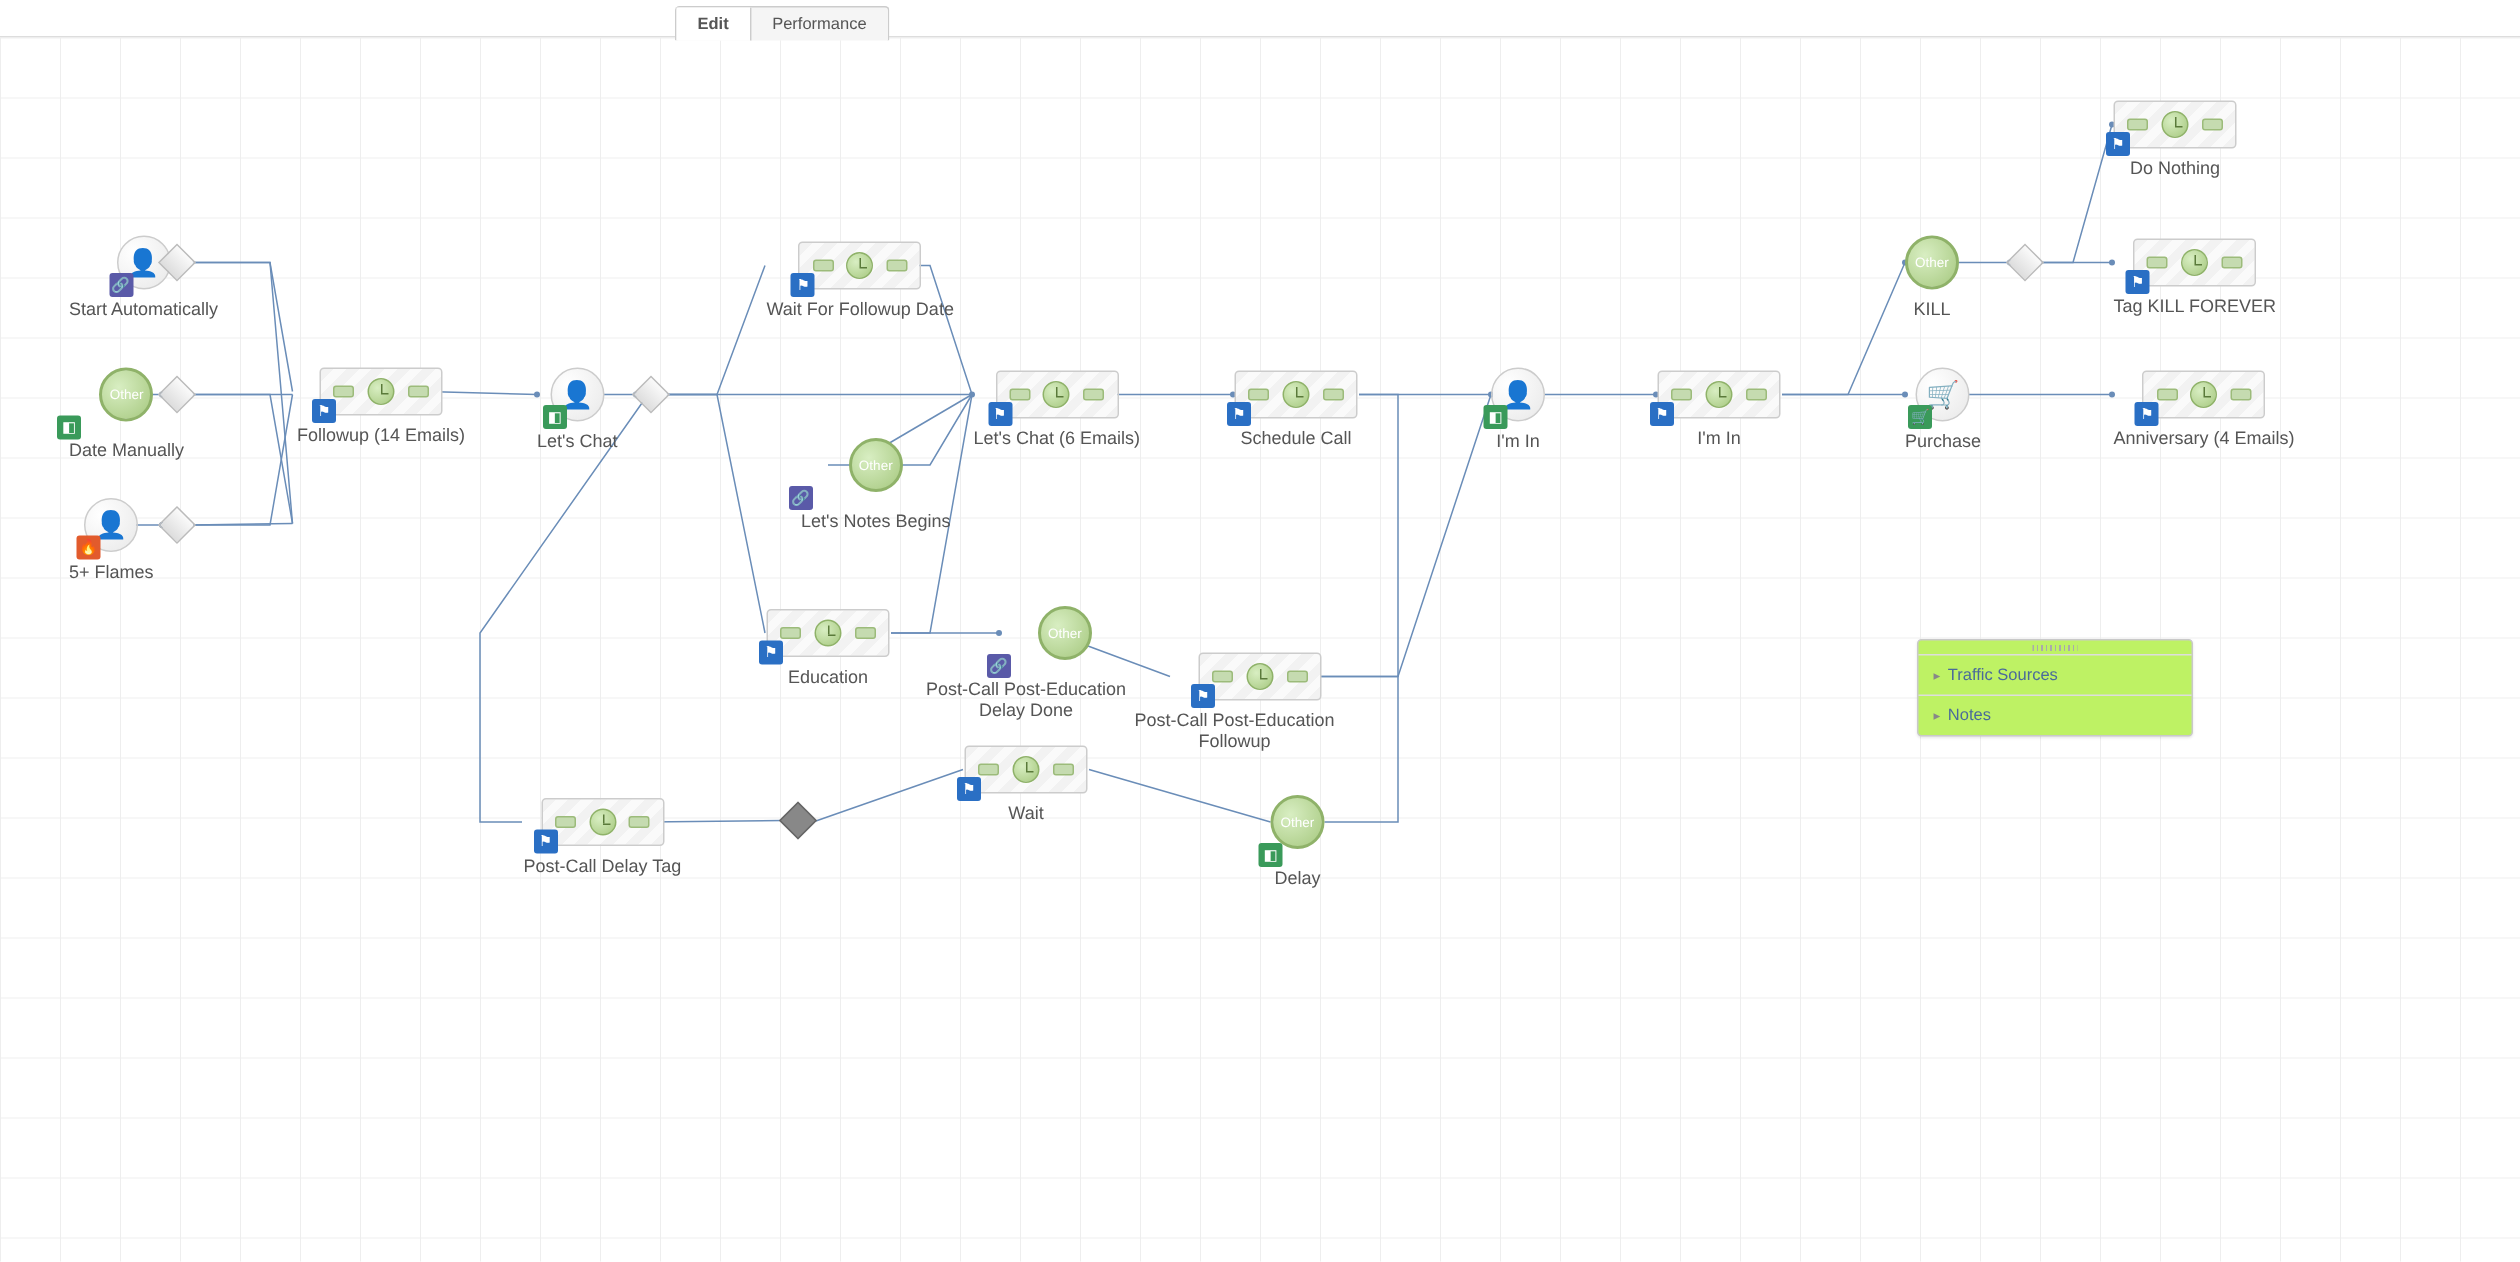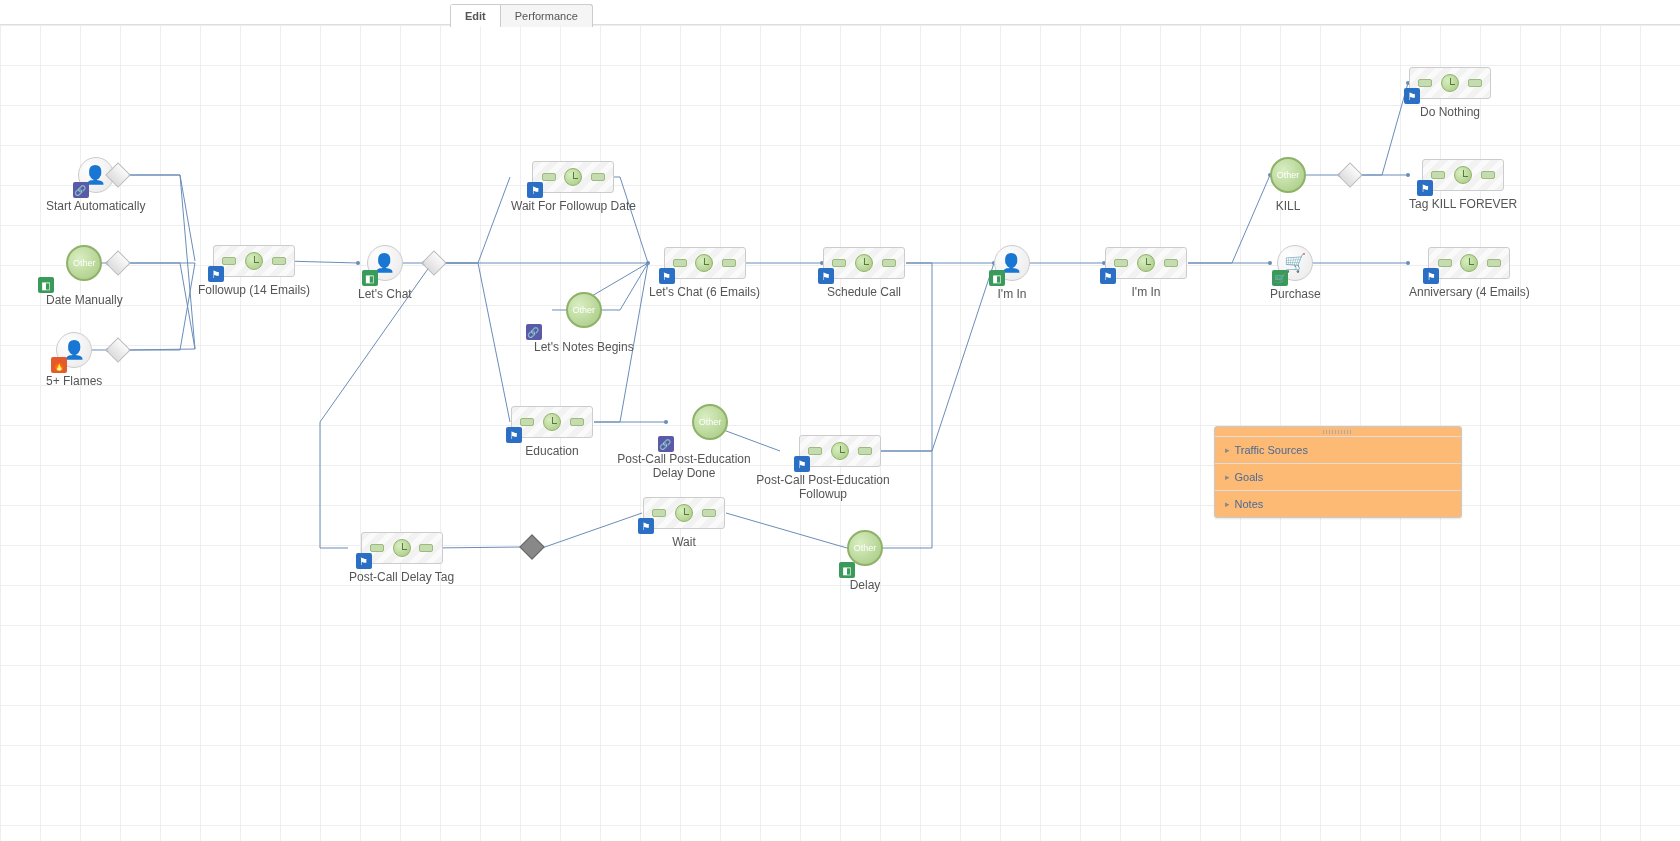--- a/index.html
+++ b/index.html
@@ -22,21 +22,21 @@
 .badge.flame{background:#e25b2c}
 .badge.flag{background:#2a6fc4}
 .badge.cart{background:#3a9a5a}
 .seq{width:82px;height:32px;background:repeating-linear-gradient(135deg,#f2f2f2,#f2f2f2 6px,#fafafa 6px,#fafafa 12px);border:1px solid #ccc;border-radius:3px;display:flex;align-items:center;justify-content:space-around;padding:0 4px;margin:0 auto;position:relative}
 .seq .step{width:14px;height:8px;background:#c5dbb0;border:1px solid #9cbb7a;border-radius:2px}
 .seq .clock{width:18px;height:18px;border-radius:50%;background:radial-gradient(circle at 35% 35%,#d8eec2,#a6c87f);border:1px solid #8fb269;position:relative}
 .seq .clock::before{content:"";position:absolute;width:1px;height:6px;background:#5a7a3a;top:3px;left:8px}
 .seq .clock::after{content:"";position:absolute;width:5px;height:1px;background:#5a7a3a;top:9px;left:8px}
 .diamond{width:18px;height:18px;background:linear-gradient(#fafafa,#ddd);border:1px solid #bbb;transform:rotate(45deg);margin:0 auto}
 .diamond.dark{background:#888;border-color:#666}
-.panel{position:absolute;right:218px;top:426px;width:248px;border:1px solid #c9c9c9;background:#fdba74;border-radius:3px;box-shadow:0 1px 2px rgba(0,0,0,0.1);z-index:20}
+.panel{position:absolute;right:218px;top:426px;width:184px;border:1px solid #c9c9c9;background:#bef264;border-radius:3px;box-shadow:0 1px 2px rgba(0,0,0,0.1);z-index:20}
 .panel-grip{height:10px;display:flex;justify-content:center;align-items:center;border-bottom:1px solid #ddd;cursor:move}
 .panel-grip span{width:30px;height:4px;background:repeating-linear-gradient(90deg,#aaa,#aaa 1px,transparent 1px,transparent 3px)}
 .panel-row{padding:7px 10px;border-bottom:1px solid #ddd;font-size:11px;color:#4a6a9a;cursor:pointer;display:flex;align-items:center;gap:5px}
 .panel-row:last-child{border-bottom:none}
 .panel-row::before{content:"▸";font-size:9px;color:#888}
 </style>
 </head>
 <body>
 
 <div class="tabs">
@@ -314,15 +314,14 @@
   <div class="lbl">Anniversary (4 Emails)</div>
 </div>
 
 </div>
 
 <div class="panel">
   <div class="panel-grip">
       <span></span>
     </div>
   <div class="panel-row">Traffic Sources</div>
-  <div class="panel-row">Goals</div>
   <div class="panel-row">Notes</div>
 </div>
 
 </body></html>

